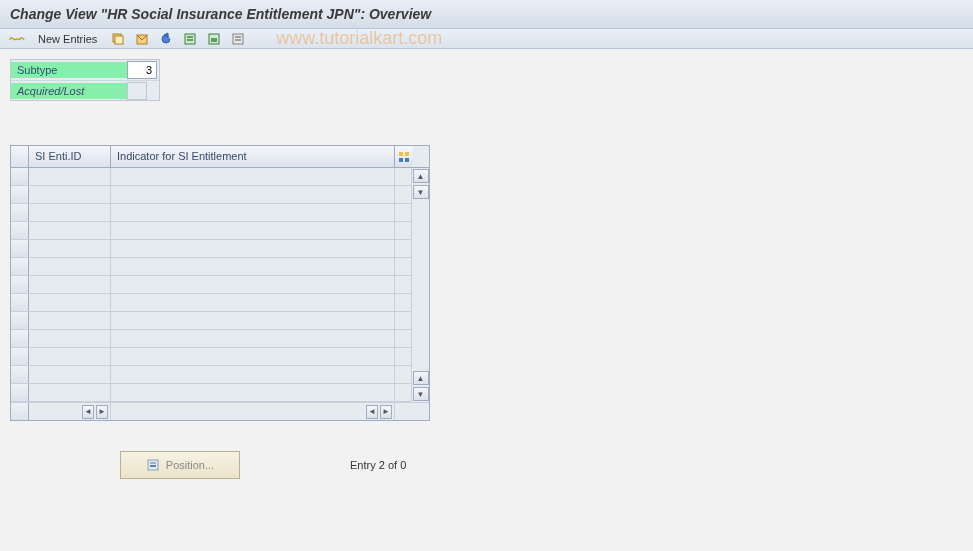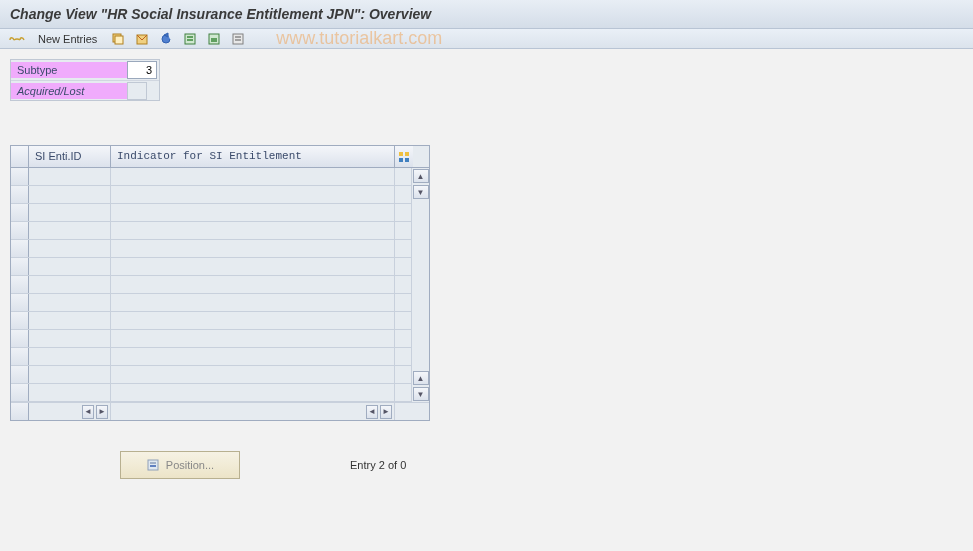--- a/index.html
+++ b/index.html
@@ -66,21 +66,21 @@
       display: flex;
       align-items: center;
       height: 20px;
     }
     .field-row + .field-row { border-top: 1px solid #d0d6e0; font-style: italic; }
     .field-label {
       width: 116px;
       padding: 2px 6px;
       color: #3a4a6a;
       font-size: 11px;
-      background: #f0abfc;
+      background: #86efac;
     }
     .field-input {
       width: 30px;
       height: 18px;
       border: 1px solid #9aa8bc;
       background: #fff;
       font-size: 11px;
       text-align: right;
       padding: 1px 4px;
       margin-right: 2px;
@@ -109,21 +109,21 @@
       border-right: 1px solid #a0acc0;
     }
     .th-col {
       background: linear-gradient(to bottom, #f4f6fa, #dce2ec);
       border-right: 1px solid #a0acc0;
       padding: 4px 6px;
       color: #3a4a6a;
       font-size: 11px;
     }
     .th-col1 { width: 82px; }
-    .th-col2 { width: 284px; font-family: Liberation Mono, monospace; }
+    .th-col2 { width: 284px; }
     .th-config {
       width: 18px;
       background: linear-gradient(to bottom, #f4f6fa, #dce2ec);
       display: flex;
       align-items: center;
       justify-content: center;
       cursor: pointer;
     }
     .table-body {
       display: flex;

